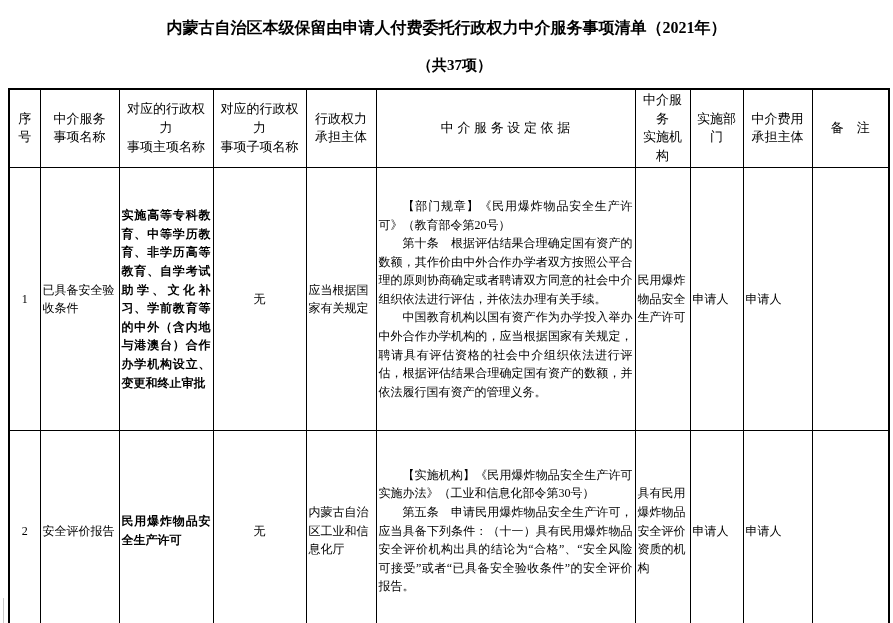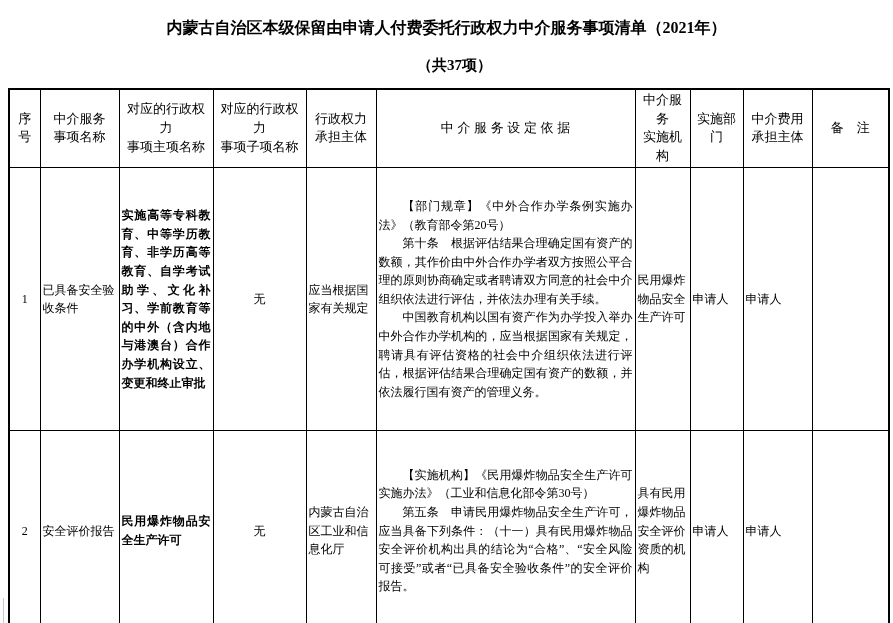--- a/index.html
+++ b/index.html
@@ -127,21 +127,21 @@
       </tr>
     </thead>
     <tbody>
       <tr class="row-1">
         <td class="c-center">1</td>
         <td class="c-left">已具备安全验收条件</td>
         <td class="c-justify">实施高等专科教育、中等学历教育、非学历高等教育、自学考试助学、文化补习、学前教育等的中外（含内地与港澳台）合作办学机构设立、变更和终止审批</td>
         <td class="c-center">无</td>
         <td class="c-left">应当根据国家有关规定</td>
         <td class="c-left basis-cell">
-          <p>【部门规章】《中外合作办学条例实施办法》（教育部令第20号）</p>
+          <p>【部门规章】《民用爆炸物品安全生产许可》（教育部令第20号）</p>
           <p>第十条　根据评估结果合理确定国有资产的数额，其作价由中外合作办学者双方按照公平合理的原则协商确定或者聘请双方同意的社会中介组织依法进行评估，并依法办理有关手续。</p>
           <p>中国教育机构以国有资产作为办学投入举办中外合作办学机构的，应当根据国家有关规定，聘请具有评估资格的社会中介组织依法进行评估，根据评估结果合理确定国有资产的数额，并依法履行国有资产的管理义务。</p>
         </td>
         <td class="c-left">民用爆炸物品安全生产许可</td>
         <td class="c-left">申请人</td>
         <td class="c-left">申请人</td>
         <td class="c-left"></td>
       </tr>
       <tr class="row-2">
         <td class="c-center">2</td>

